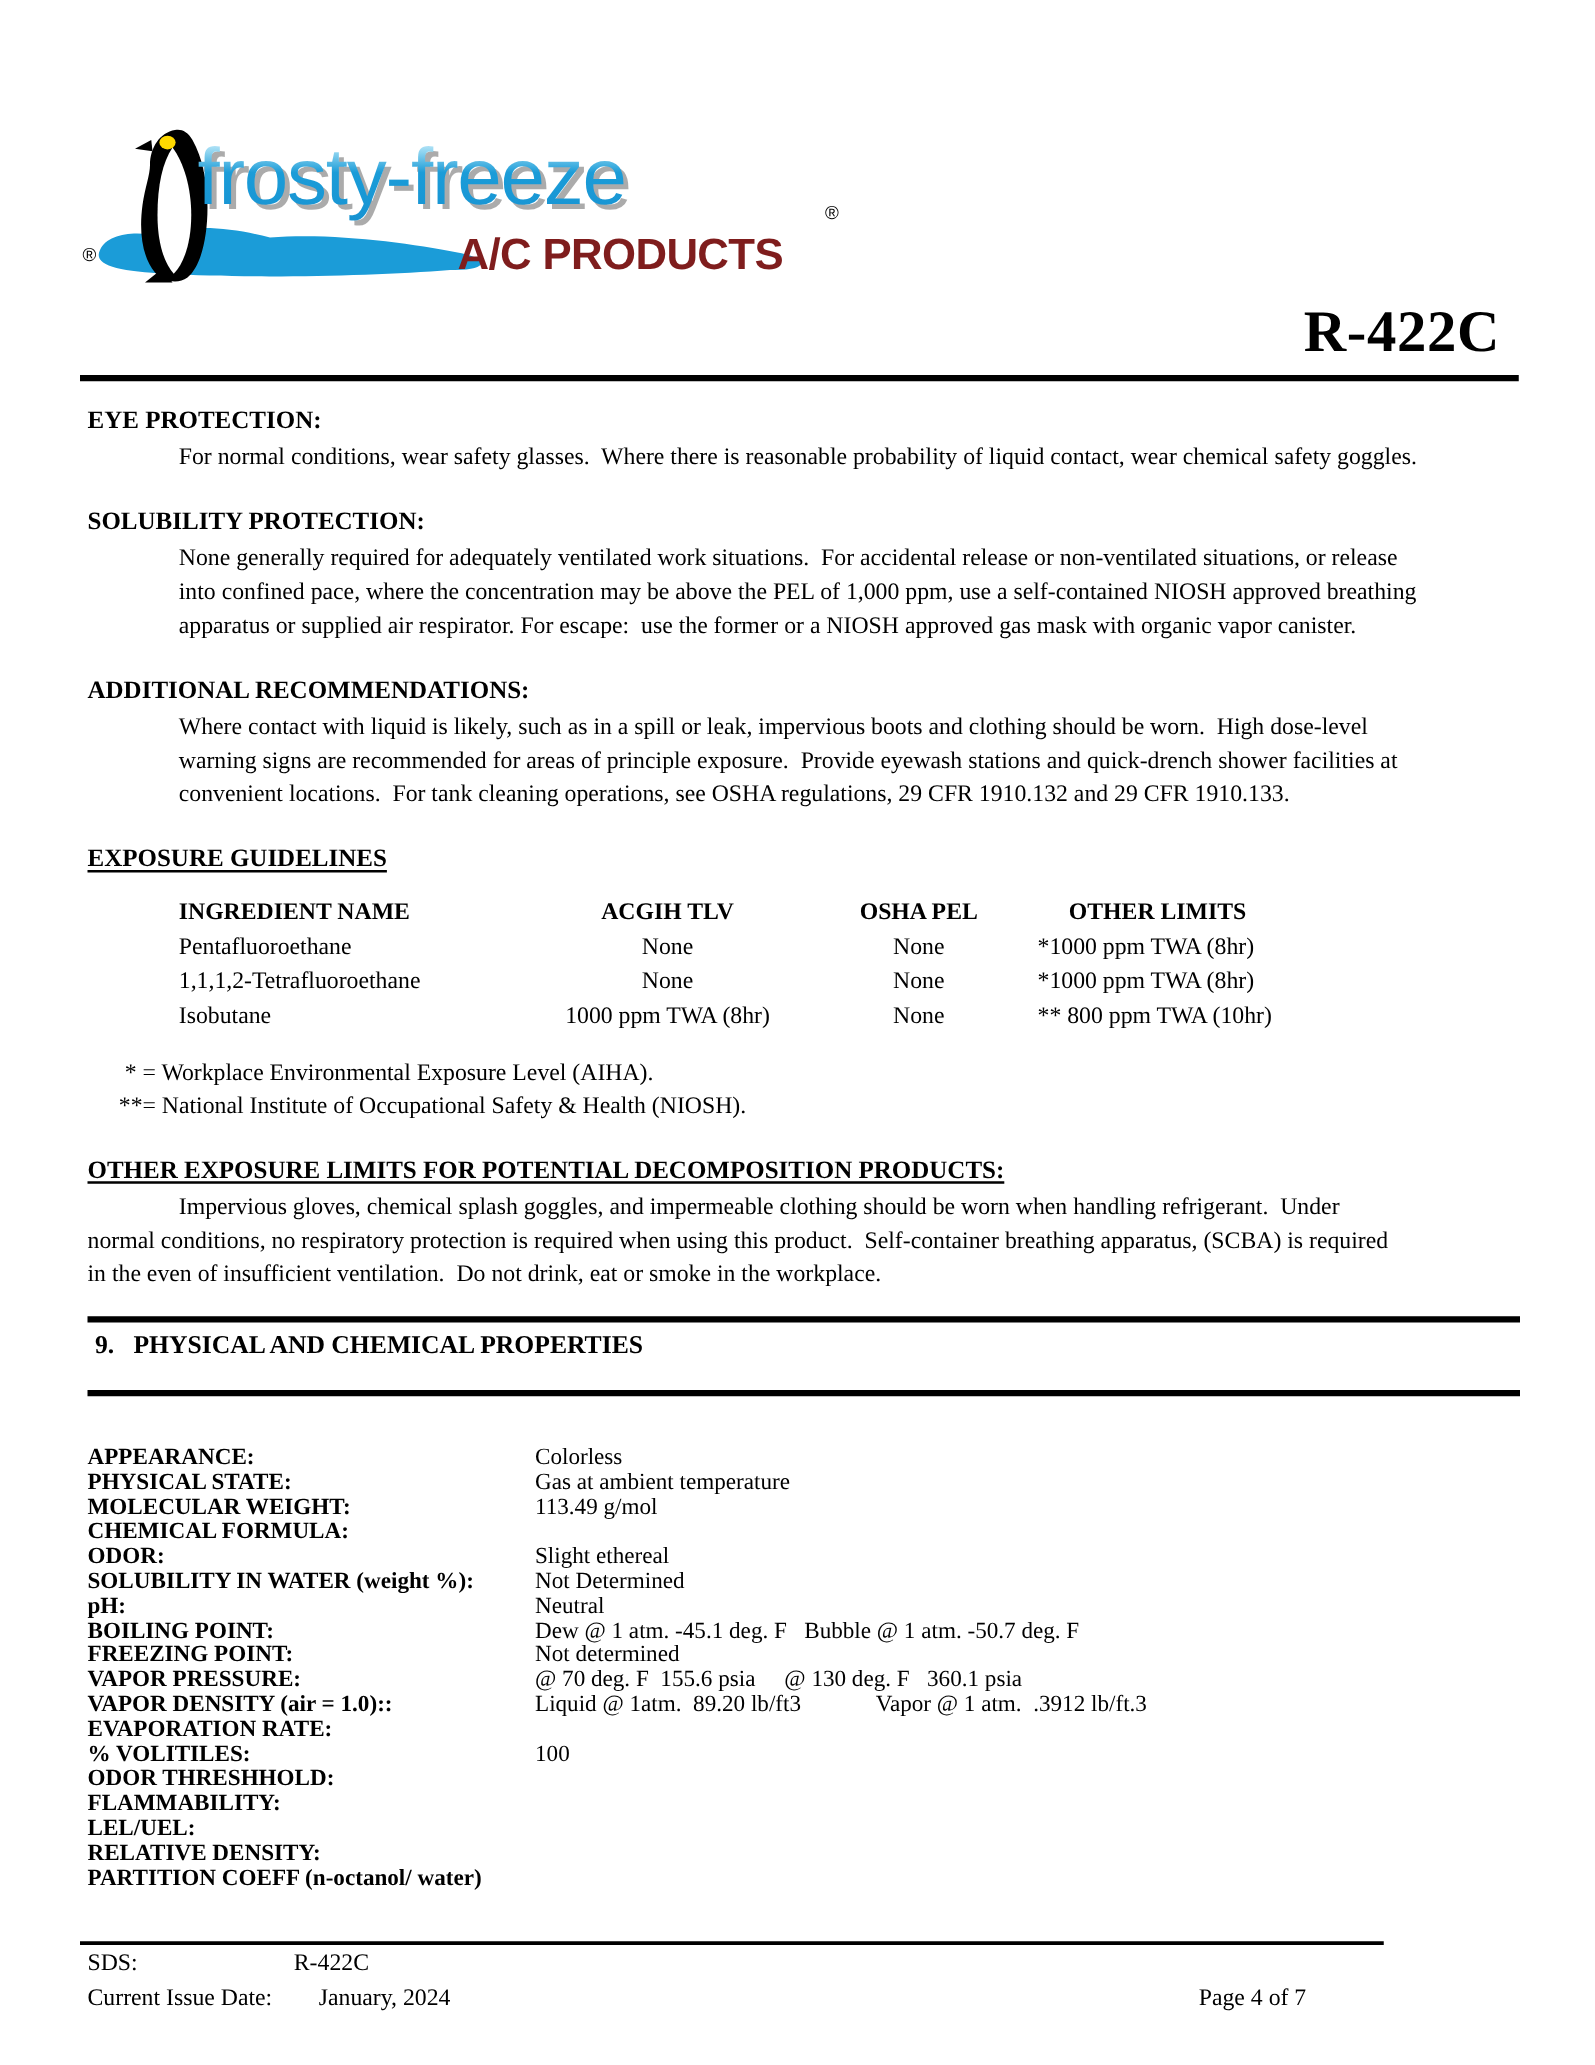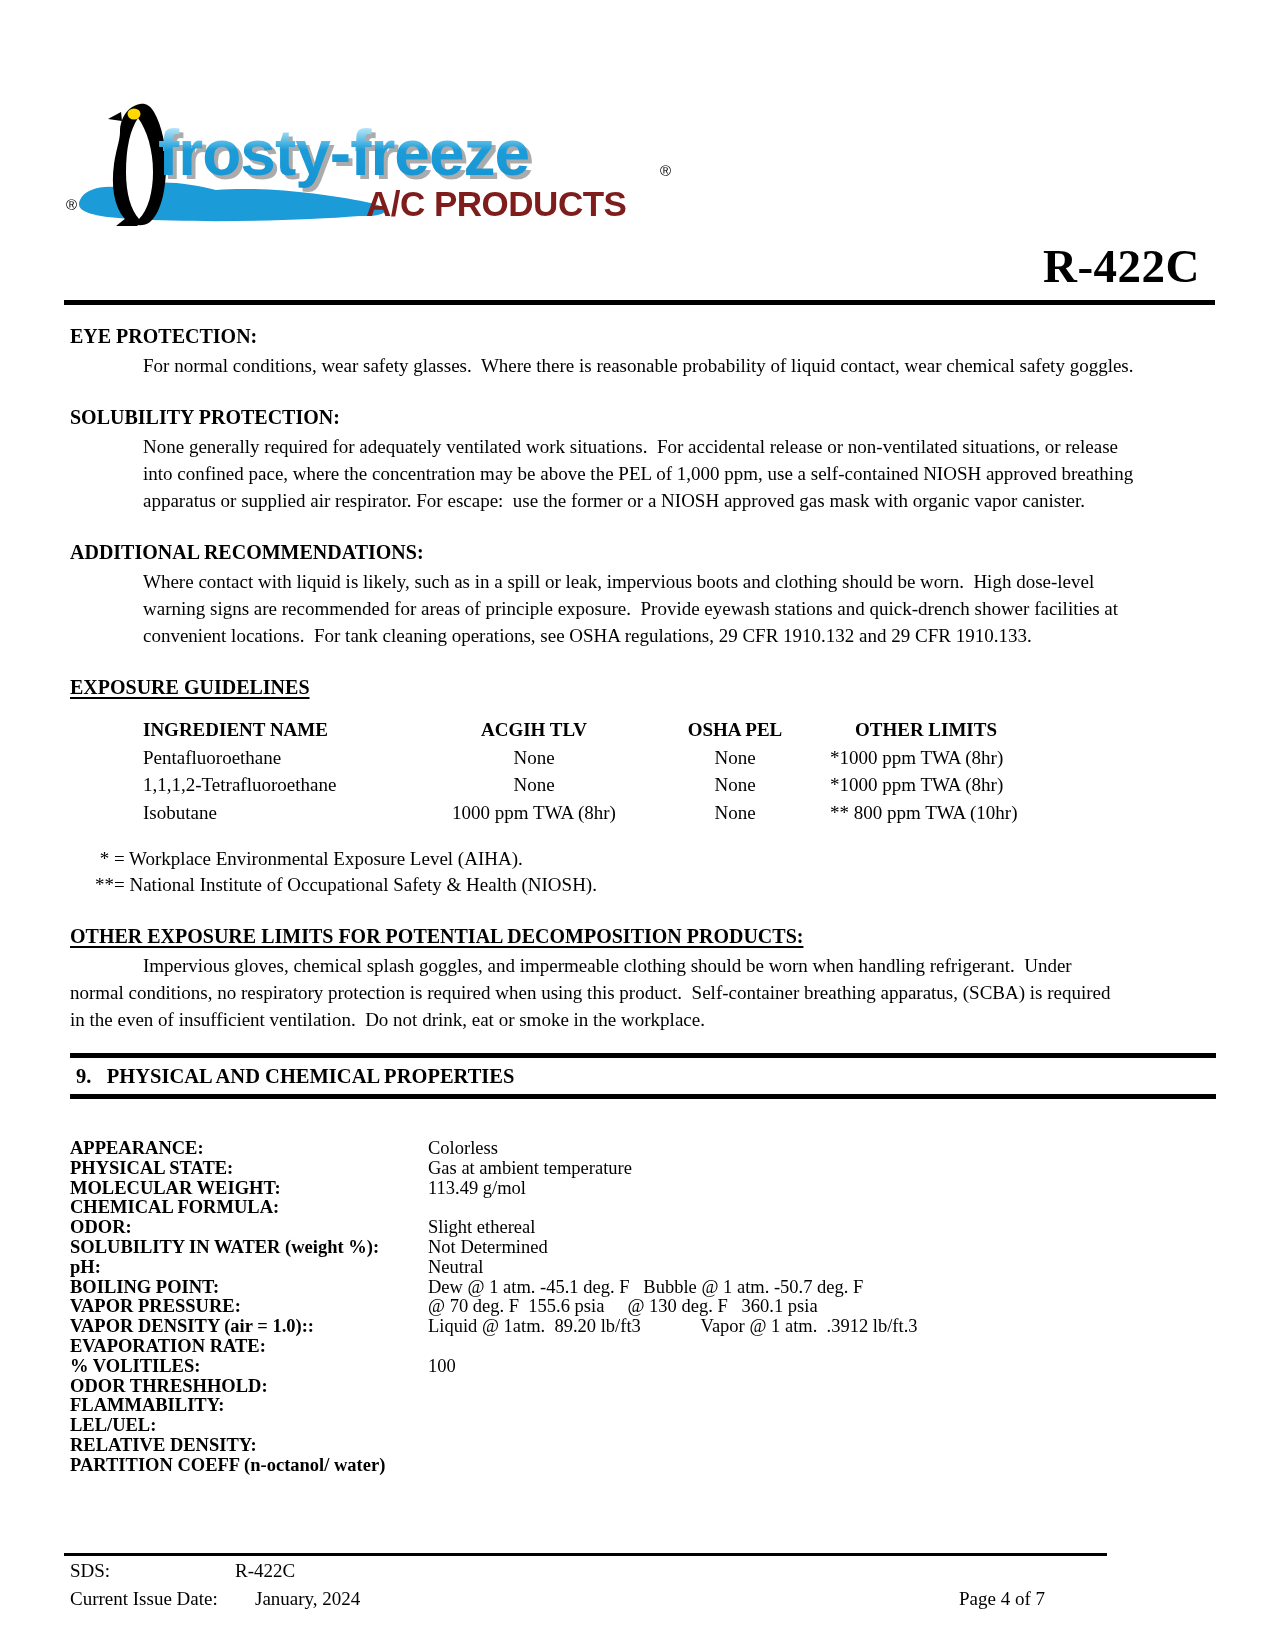--- a/index.html
+++ b/index.html
@@ -11,23 +11,23 @@
     font-family:"Liberation Serif", serif;
     color:#000;
     overflow:hidden;
   }
 
   
   .header { position:relative; height:305px; }
   .logo { position:absolute; left:66px; top:100px; width:640px; height:130px; }
   .logo-art { position:absolute; left:0; top:0; width:350px; height:130px; }
   .brand-word {
-    position:absolute; left:92px; top:16px;
+    position:absolute; left:92px; top:4px;
     font-family:"Liberation Sans", sans-serif;
-    font-weight:700; font-size:64px; letter-spacing:-1px;
+    font-weight:400; font-size:64px; letter-spacing:-1px;
     background:linear-gradient(180deg,#ffffff 0%,#c3e9f9 13%,#8ed4f0 24%,#1b9cd8 46%,#1793d2 100%);
     -webkit-background-clip:text; background-clip:text; color:transparent;
     filter:drop-shadow(4px 4px 0 #ababab);
     white-space:nowrap;
   }
   .brand-reg {
     position:absolute; left:594px; top:62px;
     font-family:"Liberation Sans", sans-serif; font-size:15px; color:#000;
   }
   .logo-reg {
@@ -60,21 +60,21 @@
   .exp-cell { white-space:pre-wrap; }
   .exp-head { font-weight:700; }
   .c2, .c3 { text-align:center; }
   .c4.exp-head { padding-left:25px; }
   .footnotes { margin:20px 0 0 25px; line-height:26px; }
   .footnote { white-space:pre-wrap; }
 
   
   .banner { margin-top:20px; }
   .banner-rule { height:5px; background:#000; }
-  .banner-title { font-weight:700; font-size:20.5px; padding:5px 0 4px 6px; white-space:pre-wrap; }
+  .banner-title { font-weight:700; font-size:20.5px; padding:5px 0 22px 6px; white-space:pre-wrap; }
 
   
   .props { margin-top:40px; font-size:18.5px; line-height:19.8px; }
   .prop-row { display:flex; }
   .prop-label { font-weight:700; width:358px; flex:none; white-space:pre-wrap; }
   .prop-value { white-space:pre-wrap; }
 
   
   .footer { position:absolute; left:0; top:1553px; width:1168px; }
   .footer-rule { margin:0 61px 0 64px; height:3px; background:#000; }
@@ -186,20 +186,24 @@
         </div>
       <div class="prop-row">
           <span class="prop-label">pH:</span>
           <span class="prop-value">Neutral</span>
         </div>
       <div class="prop-row">
           <span class="prop-label">BOILING POINT:</span>
           <span class="prop-value">Dew @ 1 atm. -45.1 deg. F   Bubble @ 1 atm. -50.7 deg. F</span>
         </div>
       <div class="prop-row">
+          <span class="prop-label">FREEZING POINT:</span>
+          <span class="prop-value">Not determined</span>
+        </div>
+      <div class="prop-row">
           <span class="prop-label">VAPOR PRESSURE:</span>
           <span class="prop-value">@ 70 deg. F  155.6 psia     @ 130 deg. F   360.1 psia</span>
         </div>
       <div class="prop-row">
           <span class="prop-label">VAPOR DENSITY (air = 1.0)::</span>
           <span class="prop-value">Liquid @ 1atm.  89.20 lb/ft3             Vapor @ 1 atm.  .3912 lb/ft.3</span>
         </div>
       <div class="prop-row">
           <span class="prop-label">EVAPORATION RATE:</span>
           <span class="prop-value"></span>

